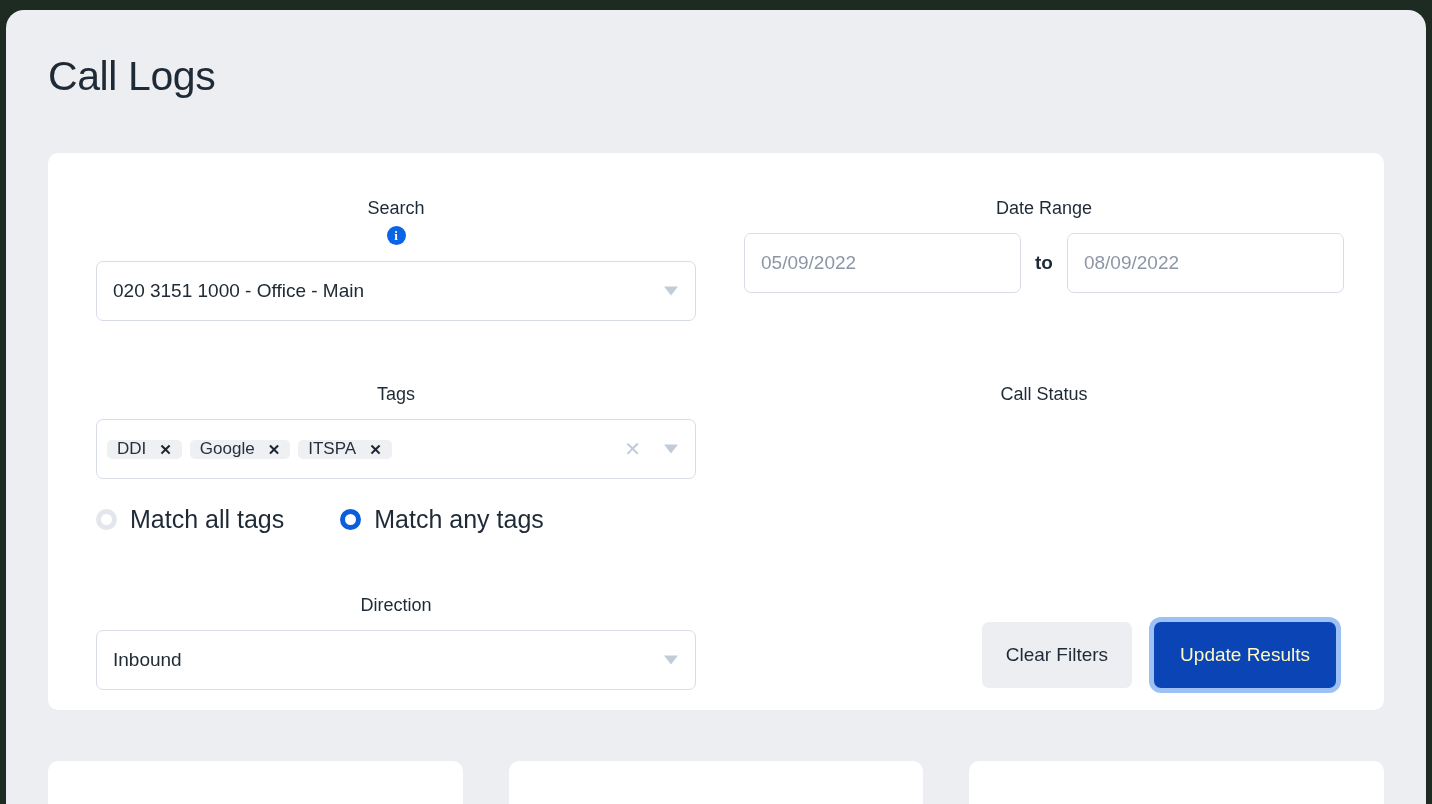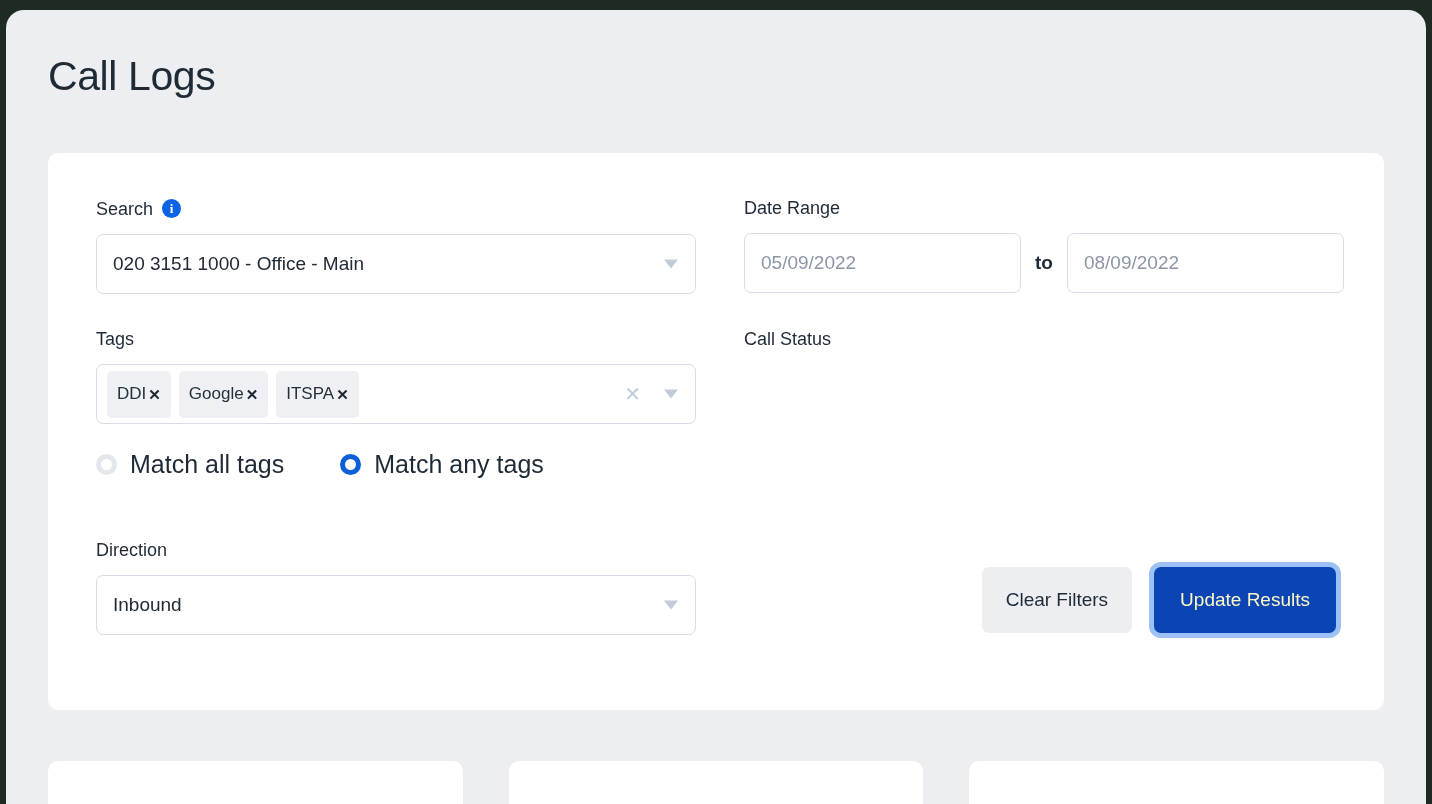--- a/index.html
+++ b/index.html
@@ -61,20 +61,21 @@
 
   .field-label {
     font-size: 18px;
     color: #1f2a37;
     font-weight: 400;
     display: flex;
     align-items: center;
     gap: 9px;
     margin-bottom: 16px;
     line-height: 1;
+    flex-direction: column;
   }
 
   .info-icon {
     width: 19px; height: 19px;
     border-radius: 50%;
     background: #0b63e5;
     color: #fff;
     font-size: 13px;
     font-weight: 700;
     font-family: "Liberation Serif", serif;
@@ -122,25 +123,25 @@
     background: #fff;
     display: flex;
     align-items: center;
     padding: 0 16px 0 10px;
     position: relative;
     gap: 8px;
   }
   .chip {
     background: #eef0f4;
     border-radius: 5px;
-    height: 47px;
+    height: 19px;
     display: inline-flex;
     align-items: center;
     padding: 0 10px;
-    gap: 2px;
+    gap: 13px;
     font-size: 17px;
     color: #26303d;
   }
   .chip-x {
     font-size: 15px;
     font-weight: 700;
     color: #1b2430;
     cursor: pointer;
     line-height: 1;
   }
@@ -261,21 +262,21 @@
             </div>
             <span class="to-label">to</span>
             <div class="control date-box placeholder-text">
               <span>08/09/2022</span>
             </div>
           </div>
         </div>
 
       </div>
 
-      <div class="grid" style="margin-top:36px;">
+      <div class="grid" style="margin-top:64px;">
 
         <div class="col">
           <div class="field-label">Tags</div>
           <div class="tags-control">
             <span class="chip">
               <span>DDI</span>
               <span class="chip-x">✕</span>
             </span>
             <span class="chip">
               <span>Google</span>

